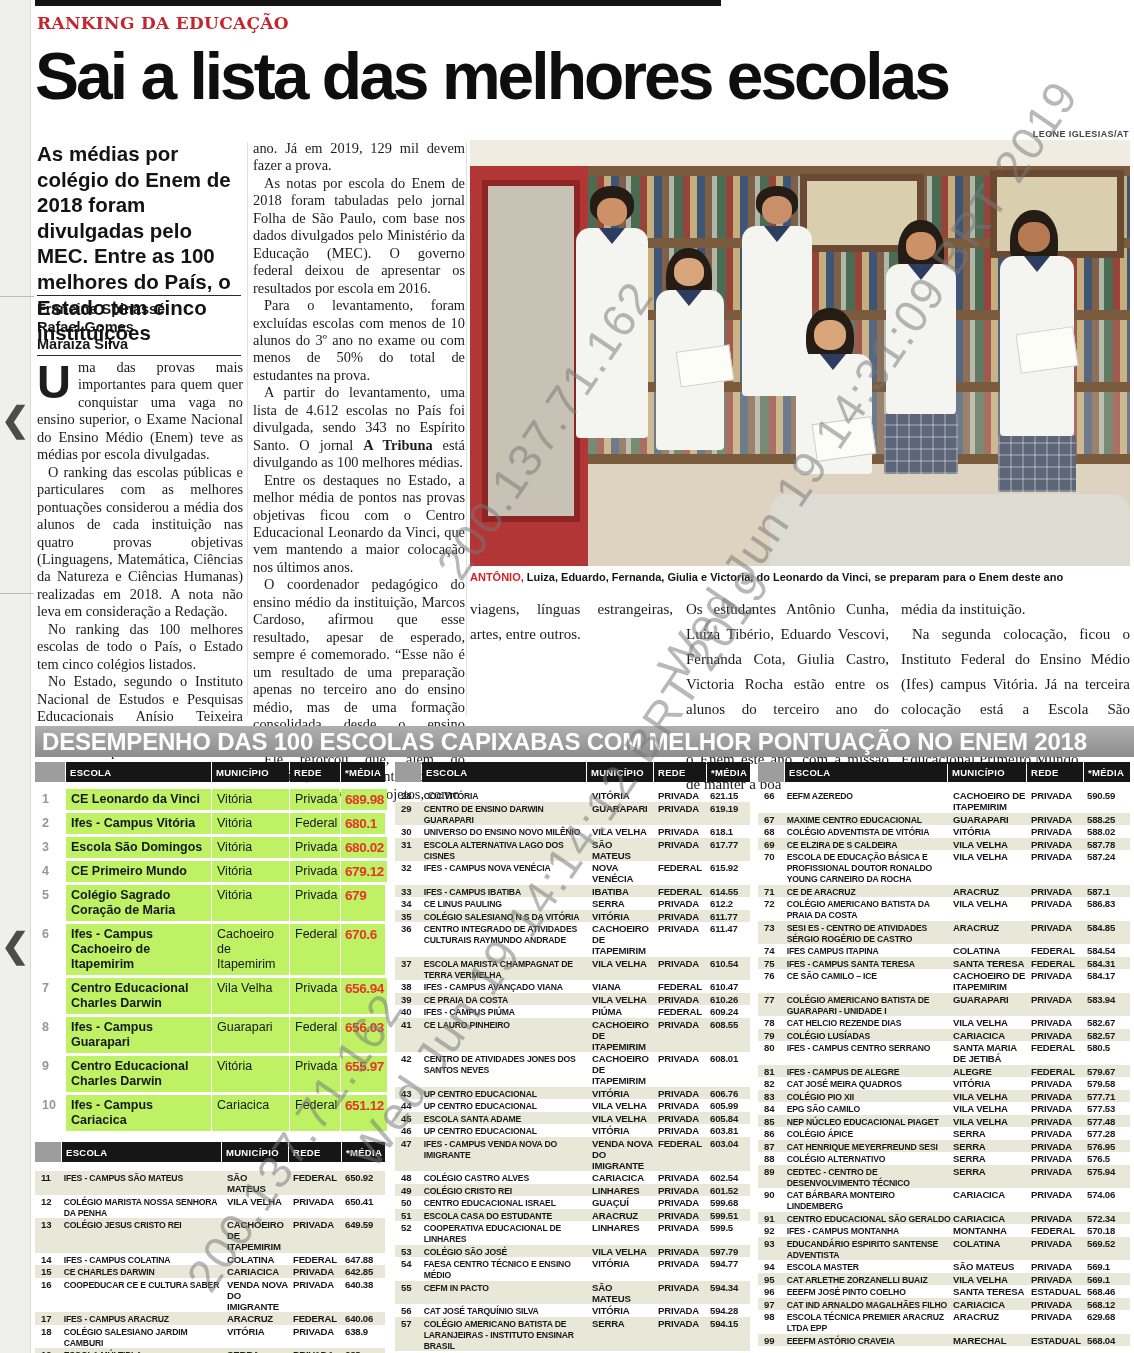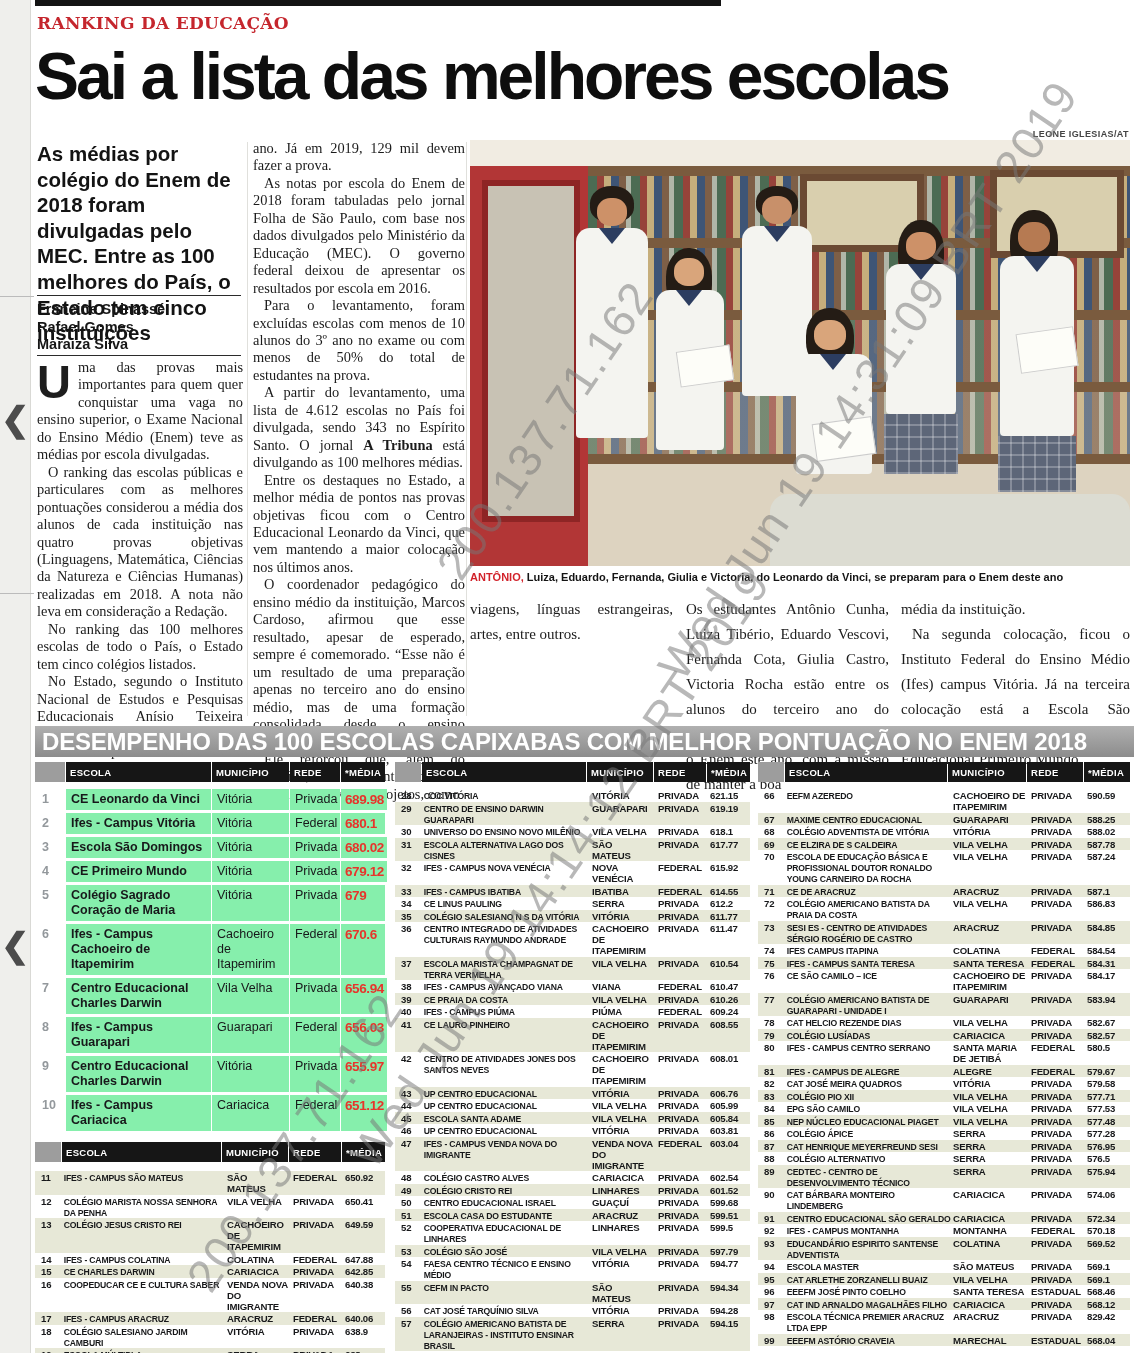--- a/index.html
+++ b/index.html
@@ -71,21 +71,21 @@
   .tblM{left:395px;width:355px;}
   .tblR{left:758px;width:372px;}
   .thead{display:grid;column-gap:1px;margin-bottom:7px;}
   .thead>div{background:#161616;color:#fff;font-size:9.5px;font-weight:bold;letter-spacing:.3px;
      padding:5px 3px 4px 4px;white-space:nowrap;}
   .thead>.hrank{background:#9d9d9d;}
   .gL10{grid-template-columns:30px 145px 77px 50px 1fr;}
   .gLs{grid-template-columns:26px 1fr 66px 52px 43px;}
   .gR{grid-template-columns:26px 1fr 78px 56px 46px;}
   .trow{display:grid;grid-template-columns:30px 145px 77px 50px 1fr;column-gap:1px;margin-bottom:3px;}
-  .trow>div{background:#86efac;padding:3px 3px 3px 5px;font-size:12.5px;line-height:15px;color:#17181a;}
+  .trow>div{background:#bef264;padding:3px 3px 3px 5px;font-size:12.5px;line-height:15px;color:#17181a;}
   .trow .rank{background:transparent;color:#93989c;font-weight:bold;padding-left:7px;}
   .trow .school{font-weight:bold;}
   .trow .media{color:#e7342b;font-weight:bold;font-size:13.5px;letter-spacing:-0.4px;padding-left:4px;}
   .gap8{height:8px;}
   .list .lrow{display:grid;grid-template-columns:26px 1fr 66px 52px 43px;}
   .tblR .list .lrow{grid-template-columns:26px 1fr 78px 56px 46px;}
   .list .lrow>div{padding:1px 2px 0.5px 3px;font-size:9.6px;line-height:11px;font-weight:bold;
       letter-spacing:-0.2px;color:#17181a;}
   .list .lrow .lrank{padding-left:6px;}
   .list .lrow .school{transform:scaleX(.9);transform-origin:0 50%;width:111%;}
@@ -919,21 +919,21 @@
           <div class="mun">CARIACICA</div>
           <div class="rede">PRIVADA</div>
           <div class="media">568.12</div>
         </div>
 
         <div class="lrow">
           <div class="lrank">98</div>
           <div class="school">ESCOLA TÉCNICA PREMIER ARACRUZ LTDA EPP</div>
           <div class="mun">ARACRUZ</div>
           <div class="rede">PRIVADA</div>
-          <div class="media">829.42</div>
+          <div class="media">629.68</div>
         </div>
 
         <div class="lrow">
           <div class="lrank">99</div>
           <div class="school">EEEFM ASTÓRIO CRAVEIA</div>
           <div class="mun">MARECHAL</div>
           <div class="rede">ESTADUAL</div>
           <div class="media">568.04</div>
         </div>
       </div>

